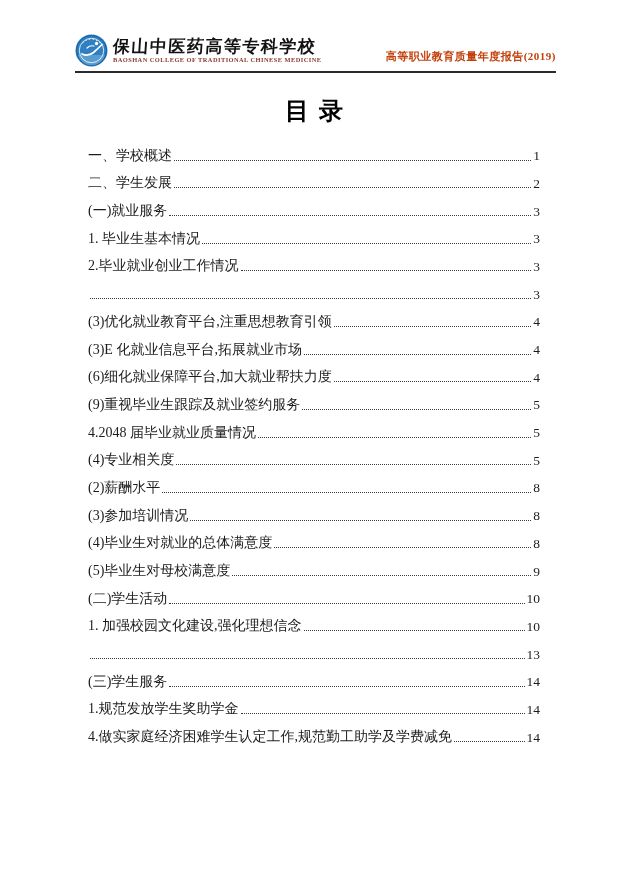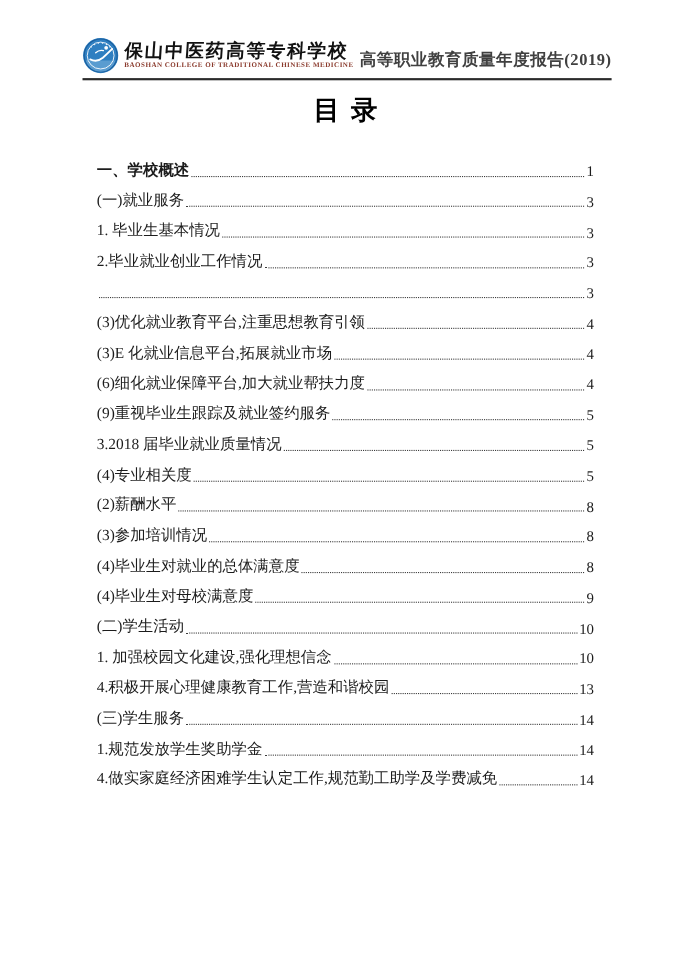--- a/index.html
+++ b/index.html
@@ -58,30 +58,30 @@
   }
   .school-en {
     margin-top: 2px;
     font-size: 6.4px;
     font-weight: 700;
     letter-spacing: 0.45px;
     color: #8a3a2c;
     white-space: nowrap;
   }
   .report-title {
-    font-size: 15px;
+    font-size: 11px;
     font-weight: 600;
     letter-spacing: 0.5px;
-    color: #404040;
+    color: #c2410c;
     white-space: nowrap;
     padding-bottom: 4px;
   }
   
   .toc-title {
-    margin: 2px;
+    margin: 12px;
     position: absolute;
     left: 0;
     right: 0;
     top: 84px;
     height: 30px;
     line-height: 30px;
     text-align: center;
     font-size: 24px;
     font-weight: 700;
     letter-spacing: 2px;
@@ -96,21 +96,21 @@
   }
   .toc-row {
     display: flex;
     align-items: flex-end;
     height: 27.7px;
     box-sizing: border-box;
     padding-bottom: 5px;
     font-size: 14px;
     line-height: 1;
   }
-  .toc-row.bold .toc-label { font-weight: 700; text-align: center; }
+  .toc-row.bold .toc-label { font-weight: 400; text-align: center; }
   .toc-label {
     white-space: nowrap;
     color: #1c1c1c;
   }
   .toc-leader {
     flex: 1 1 auto;
     border-bottom: 1.7px dotted #3a3a3a;
     margin: 0 2px 2px 2px;
     min-width: 10px;
   }
@@ -156,20 +156,25 @@
 
   <h1 class="toc-title">目 录</h1>
 
   <div class="toc-list">
     <div class="toc-row bold">
       <span class="toc-label">一、学校概述</span>
       <span class="toc-leader"></span>
       <span class="toc-page">1</span>
     </div>
 
+    <div class="toc-row bold">
+      <span class="toc-label">二、学生发展</span>
+      <span class="toc-leader"></span>
+      <span class="toc-page">2</span>
+    </div>
 
     <div class="toc-row">
       <span class="toc-label">(一)就业服务</span>
       <span class="toc-leader"></span>
       <span class="toc-page">3</span>
     </div>
 
     <div class="toc-row">
       <span class="toc-label">1. 毕业生基本情况</span>
       <span class="toc-leader"></span>
@@ -205,21 +210,21 @@
       <span class="toc-page">4</span>
     </div>
 
     <div class="toc-row">
       <span class="toc-label">(9)重视毕业生跟踪及就业签约服务</span>
       <span class="toc-leader"></span>
       <span class="toc-page">5</span>
     </div>
 
     <div class="toc-row">
-      <span class="toc-label">3.2018 届毕业就业质量情况</span>
+      <span class="toc-label">4.2048 届毕业就业质量情况</span>
       <span class="toc-leader"></span>
       <span class="toc-page">5</span>
     </div>
 
     <div class="toc-row">
       <span class="toc-label">(4)专业相关度</span>
       <span class="toc-leader"></span>
       <span class="toc-page">5</span>
     </div>
 
@@ -235,41 +240,40 @@
       <span class="toc-page">8</span>
     </div>
 
     <div class="toc-row">
       <span class="toc-label">(4)毕业生对就业的总体满意度</span>
       <span class="toc-leader"></span>
       <span class="toc-page">8</span>
     </div>
 
     <div class="toc-row">
-      <span class="toc-label">(4)毕业生对母校满意度</span>
+      <span class="toc-label">(5)毕业生对母校满意度</span>
       <span class="toc-leader"></span>
       <span class="toc-page">9</span>
     </div>
 
     <div class="toc-row">
       <span class="toc-label">(二)学生活动</span>
       <span class="toc-leader"></span>
       <span class="toc-page">10</span>
     </div>
 
     <div class="toc-row">
       <span class="toc-label">1. 加强校园文化建设,强化理想信念</span>
       <span class="toc-leader"></span>
       <span class="toc-page">10</span>
     </div>
 
 
 
     <div class="toc-row">
-      <span class="toc-label">4.积极开展心理健康教育工作,营造和谐校园</span>
       <span class="toc-leader"></span>
       <span class="toc-page">13</span>
     </div>
 
     <div class="toc-row">
       <span class="toc-label">(三)学生服务</span>
       <span class="toc-leader"></span>
       <span class="toc-page">14</span>
     </div>
 

